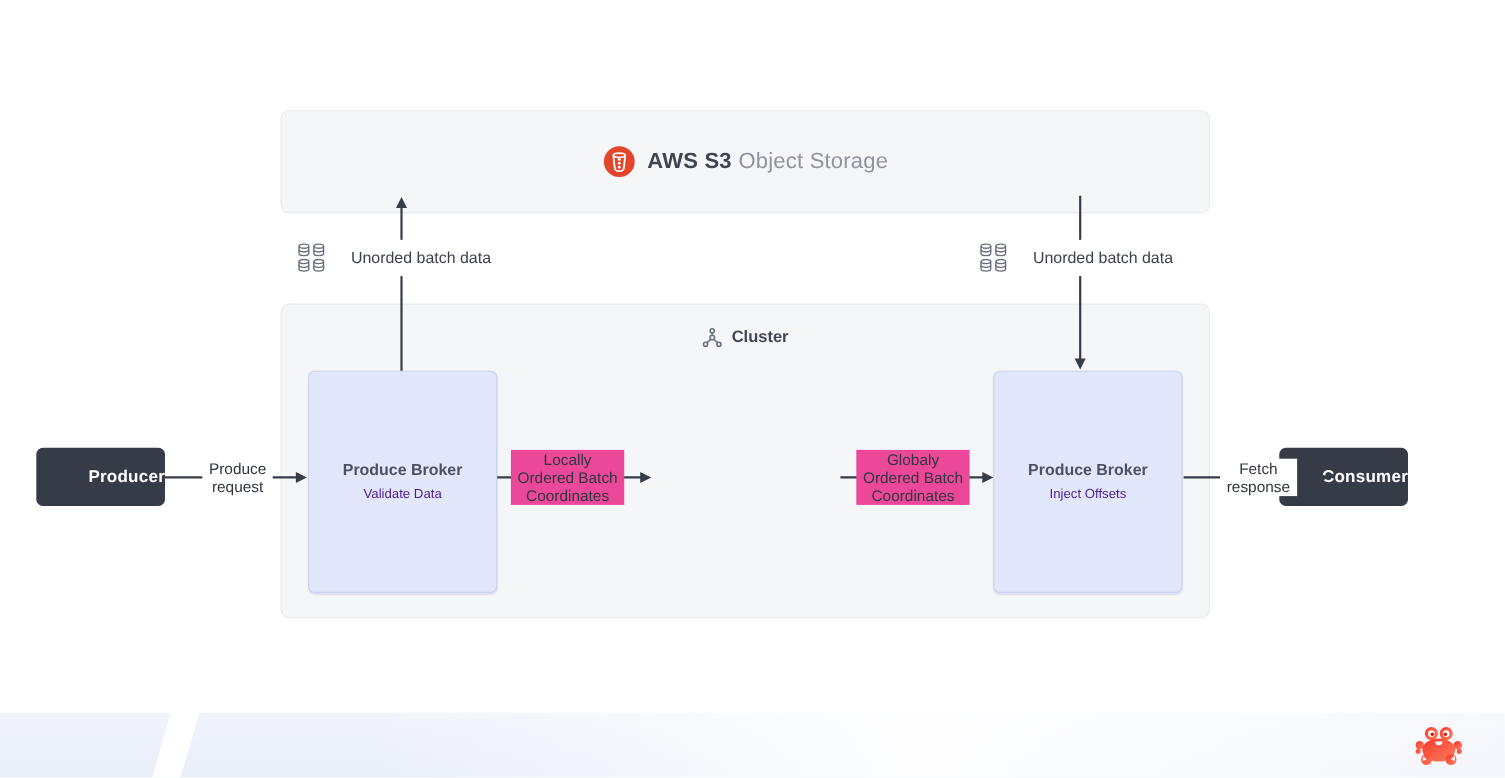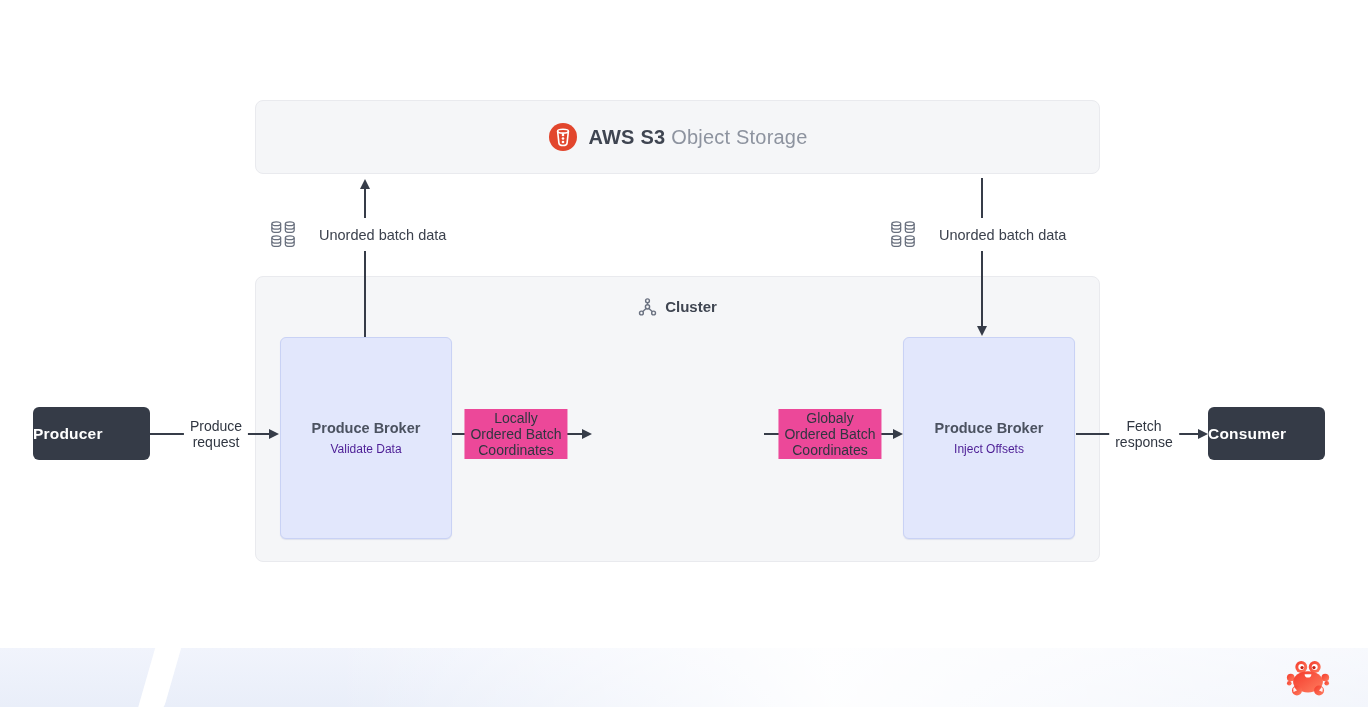--- a/index.html
+++ b/index.html
@@ -7,21 +7,21 @@
   .page {
     position: relative; width: 1368px; height: 707px;
     background: #ffffff; overflow: hidden;
   }
 
   
   .panel {
     position: absolute; background: #f5f6f8;
     border: 1px solid #e9eaee; border-radius: 8px;
   }
-  .s3-box { left: 255px; top: 100px; width: 845px; height: 74px;
+  .s3-box { left: 255px; top: 100px; width: 845px; height: 94px;
     display: flex; align-items: center; justify-content: center; gap: 11px; }
   .s3-title { font-size: 20px; color: #8d939f; letter-spacing: 0.2px; }
   .s3-title b { color: #3f4551; font-weight: 700; margin-right: 6px; }
 
   .cluster-box { left: 255px; top: 276px; width: 845px; height: 286px; }
   .cluster-header {
     position: absolute; top: 21px; left: 0; width: 100%;
     display: flex; justify-content: center; gap: 8px;
   }
   .cluster-title { font-size: 15px; font-weight: 700; color: #3f4551; }
@@ -37,24 +37,24 @@
   .node-2 { left: 592px; top: 337px; }
   .node-3 { left: 903px; top: 337px; }
   .node-title { font-size: 14.5px; font-weight: 600; color: #4b5260; }
   .node-subtitle { font-size: 12px; color: #4c1d95; }
 
   
   .endpoint {
     position: absolute; width: 117px; height: 53px;
     background: #353b47; border-radius: 6px; color: #ffffff;
     font-size: 15.5px; font-weight: 700; letter-spacing: 0.2px;
-    display: flex; align-items: center; justify-content: flex-start; z-index: 2;
+    display: flex; align-items: center; justify-content: flex-end; z-index: 2;
   }
   .producer { left: 33px; top: 407px; }
-  .consumer { left: 1208px; top: 407px; }
+  .consumer { left: 1163px; top: 407px; }
 
   
   .arrows { position: absolute; left: 0; top: 0; z-index: 3; pointer-events: none; }
 
   
   .flow-label {
     position: absolute; z-index: 4; transform: translate(-50%, -50%);
     font-size: 14px; line-height: 16px; color: #303641; text-align: center;
     white-space: pre-line; padding: 1px 6px;
   }

